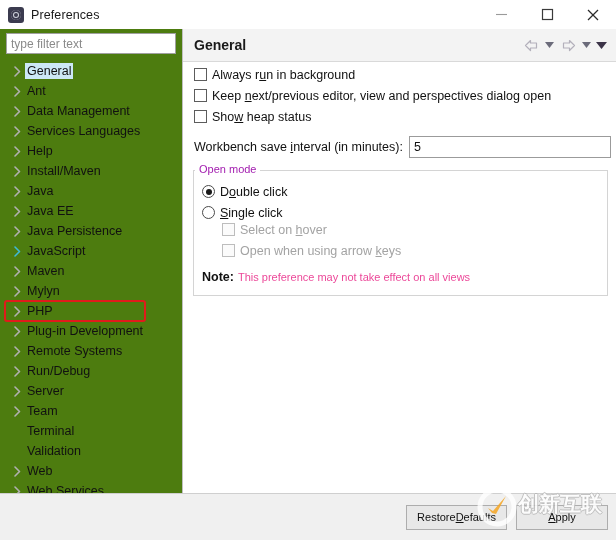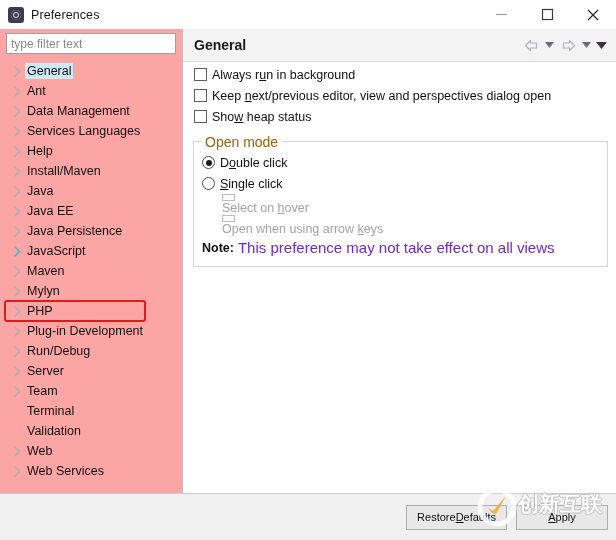--- a/index.html
+++ b/index.html
@@ -94,21 +94,21 @@
     flex: 1 1 auto;
     display: flex;
     min-height: 0;
     position: relative;
   }
 
   
   #left-pane {
     width: 182px;
     min-width: 182px;
-    background: #fca5a5;
+    background: #4d7c0f;
     display: flex;
     flex-direction: column;
     position: relative;
   }
   #filter-wrap {
     padding: 4px 6px 5px 6px;
   }
   #filter-input {
     width: 100%;
     box-sizing: border-box;
@@ -273,25 +273,25 @@
   
   #open-mode-group {
     margin: 10px 8px 0 10px;
     border: 1px solid #d4d4d4;
     position: relative;
     padding: 10px 0 8px 0;
   }
   #open-mode-legend {
     position: absolute;
     top: -8px;
-    left: 7px;
+    left: 1px;
     background: #ffffff;
     padding: 0 4px;
-    font-size: 14px;
-    color: #a16207;
+    font-size: 11px;
+    color: #a21caf;
   }
   .radio-row {
     display: flex;
     align-items: center;
     height: 21px;
     padding-left: 8px;
   }
   .radio {
     width: 13px;
     height: 13px;
@@ -304,35 +304,35 @@
     position: relative;
   }
   .radio.checked::after {
     content: "";
     position: absolute;
     left: 2.5px; top: 2.5px;
     width: 6px; height: 6px;
     border-radius: 50%;
     background: #1a1a1a;
   }
-  .sub-row { padding-left: 28px; flex-direction: column; }
+  .sub-row { padding-left: 28px; }
   #note-row {
     display: flex;
     align-items: center;
     height: 21px;
     padding-left: 8px;
     margin-top: 1px;
   }
   #note-label {
     font-size: 12.5px;
     font-weight: bold;
     color: #111111;
     margin-right: 4px;
   }
-  #note-text { font-size: 15px; color: #6d28d9; }
+  #note-text { font-size: 11px; color: #ec4899; }
 
   
   #bottom-bar {
     height: 46px;
     min-height: 46px;
     background: #f0f0f0;
     border-top: 1px solid #cfcfcf;
     display: flex;
     align-items: center;
     justify-content: flex-end;
@@ -552,20 +552,28 @@
               </svg>
             </span>
             <span class="tree-label">Plug-in Development</span>
           </div>
           <div class="tree-row">
             <span class="tree-arrow">
               <svg width="8" height="11" viewBox="0 0 8 11">
                 <path d="M2 1 L6.5 5.5 L2 10" fill="none" stroke="#b0b0b0" stroke-width="1.6" stroke-linecap="round" stroke-linejoin="round"></path>
               </svg>
             </span>
+            <span class="tree-label">Remote Systems</span>
+          </div>
+          <div class="tree-row">
+            <span class="tree-arrow">
+              <svg width="8" height="11" viewBox="0 0 8 11">
+                <path d="M2 1 L6.5 5.5 L2 10" fill="none" stroke="#b0b0b0" stroke-width="1.6" stroke-linecap="round" stroke-linejoin="round"></path>
+              </svg>
+            </span>
             <span class="tree-label">Run/Debug</span>
           </div>
           <div class="tree-row">
             <span class="tree-arrow">
               <svg width="8" height="11" viewBox="0 0 8 11">
                 <path d="M2 1 L6.5 5.5 L2 10" fill="none" stroke="#b0b0b0" stroke-width="1.6" stroke-linecap="round" stroke-linejoin="round"></path>
               </svg>
             </span>
             <span class="tree-label">Server</span>
           </div>
@@ -649,20 +657,24 @@
             <div class="check-row">
               <span class="cbox"></span>
               <span class="ctext">Keep <span class="u">n</span>ext/previous editor, view and perspectives dialog open</span>
             </div>
             <div class="check-row">
               <span class="cbox"></span>
               <span class="ctext">Sho<span class="u">w</span> heap status</span>
             </div>
           </div>
 
+        <div id="save-interval-row">
+          <div id="save-interval-label">Workbench save <span class="u">i</span>nterval (in minutes):</div>
+          <input id="save-interval-input" type="text" value="5" style="">
+        </div>
 
         <div id="open-mode-group">
           <div id="open-mode-legend">Open mode</div>
           <div id="open-mode-radios">
               <div class="radio-row">
                 <span class="radio checked"></span>
                 <span class="ctext">D<span class="u">o</span>uble click</span>
               </div>
               <div class="radio-row">
                 <span class="radio"></span>

